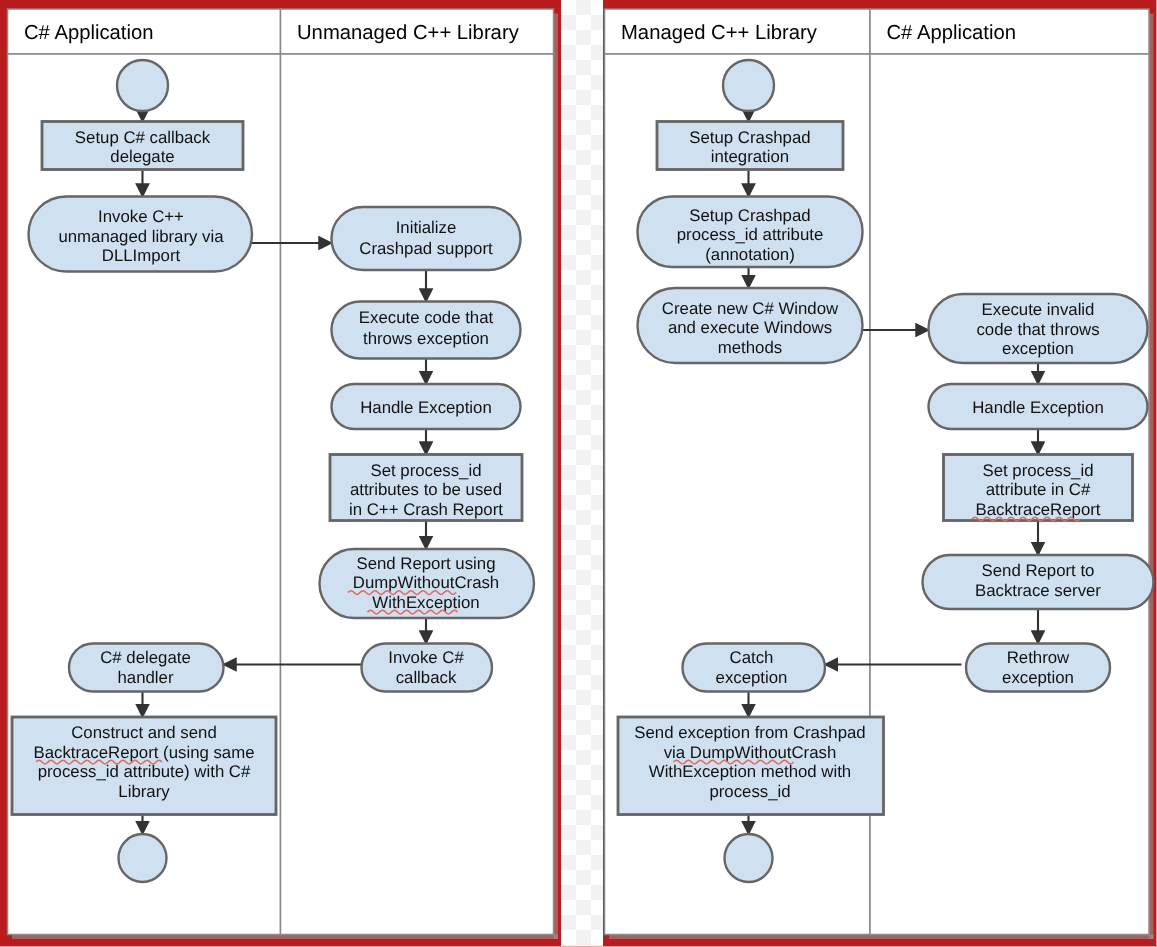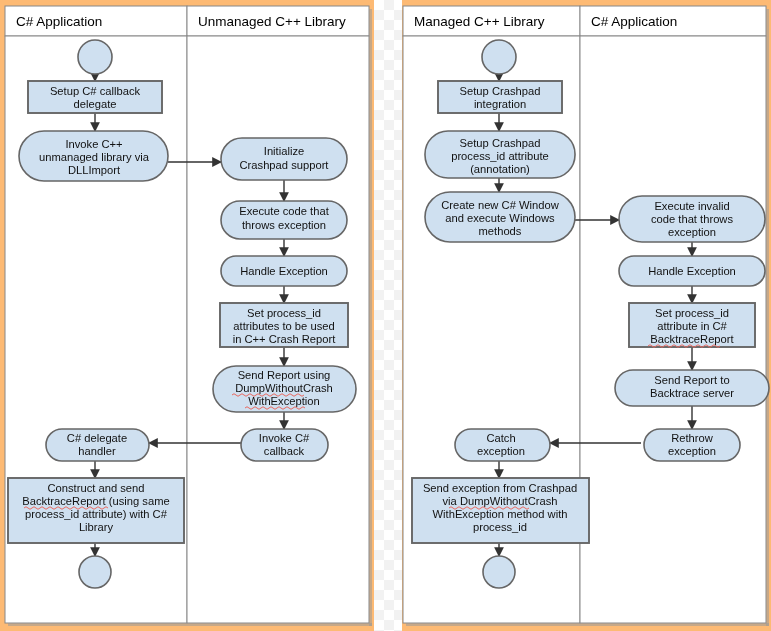--- a/index.html
+++ b/index.html
@@ -5,21 +5,21 @@
 <style>
   html, body {
     margin: 0;
     padding: 0;
     background: #ffffff;
   }
   #canvas {
     position: relative;
     width: 771px;
     height: 631px;
-    background: #fdba74;
+    background: #b91c1c;
     font-family: "Liberation Sans", sans-serif;
     overflow: hidden;
   }
   
   .gutter {
     position: absolute;
     top: 0;
     height: 631px;
     background-color: #ffffff;
     background-image:

